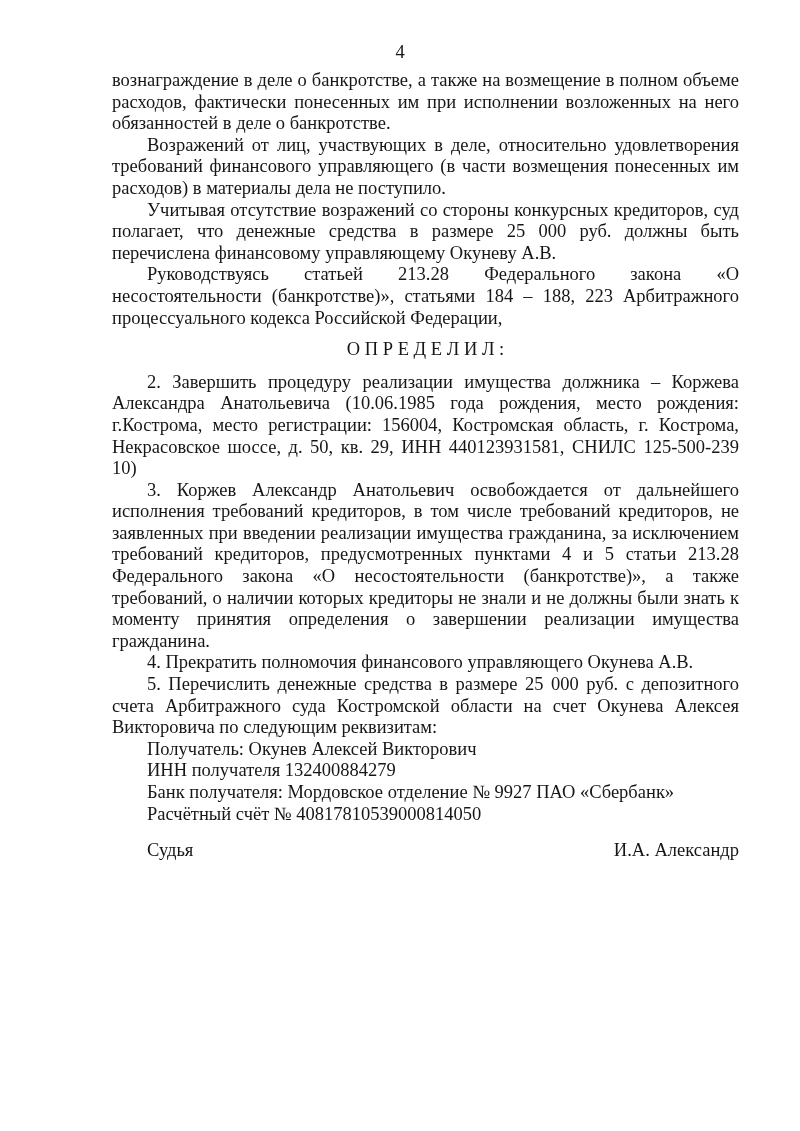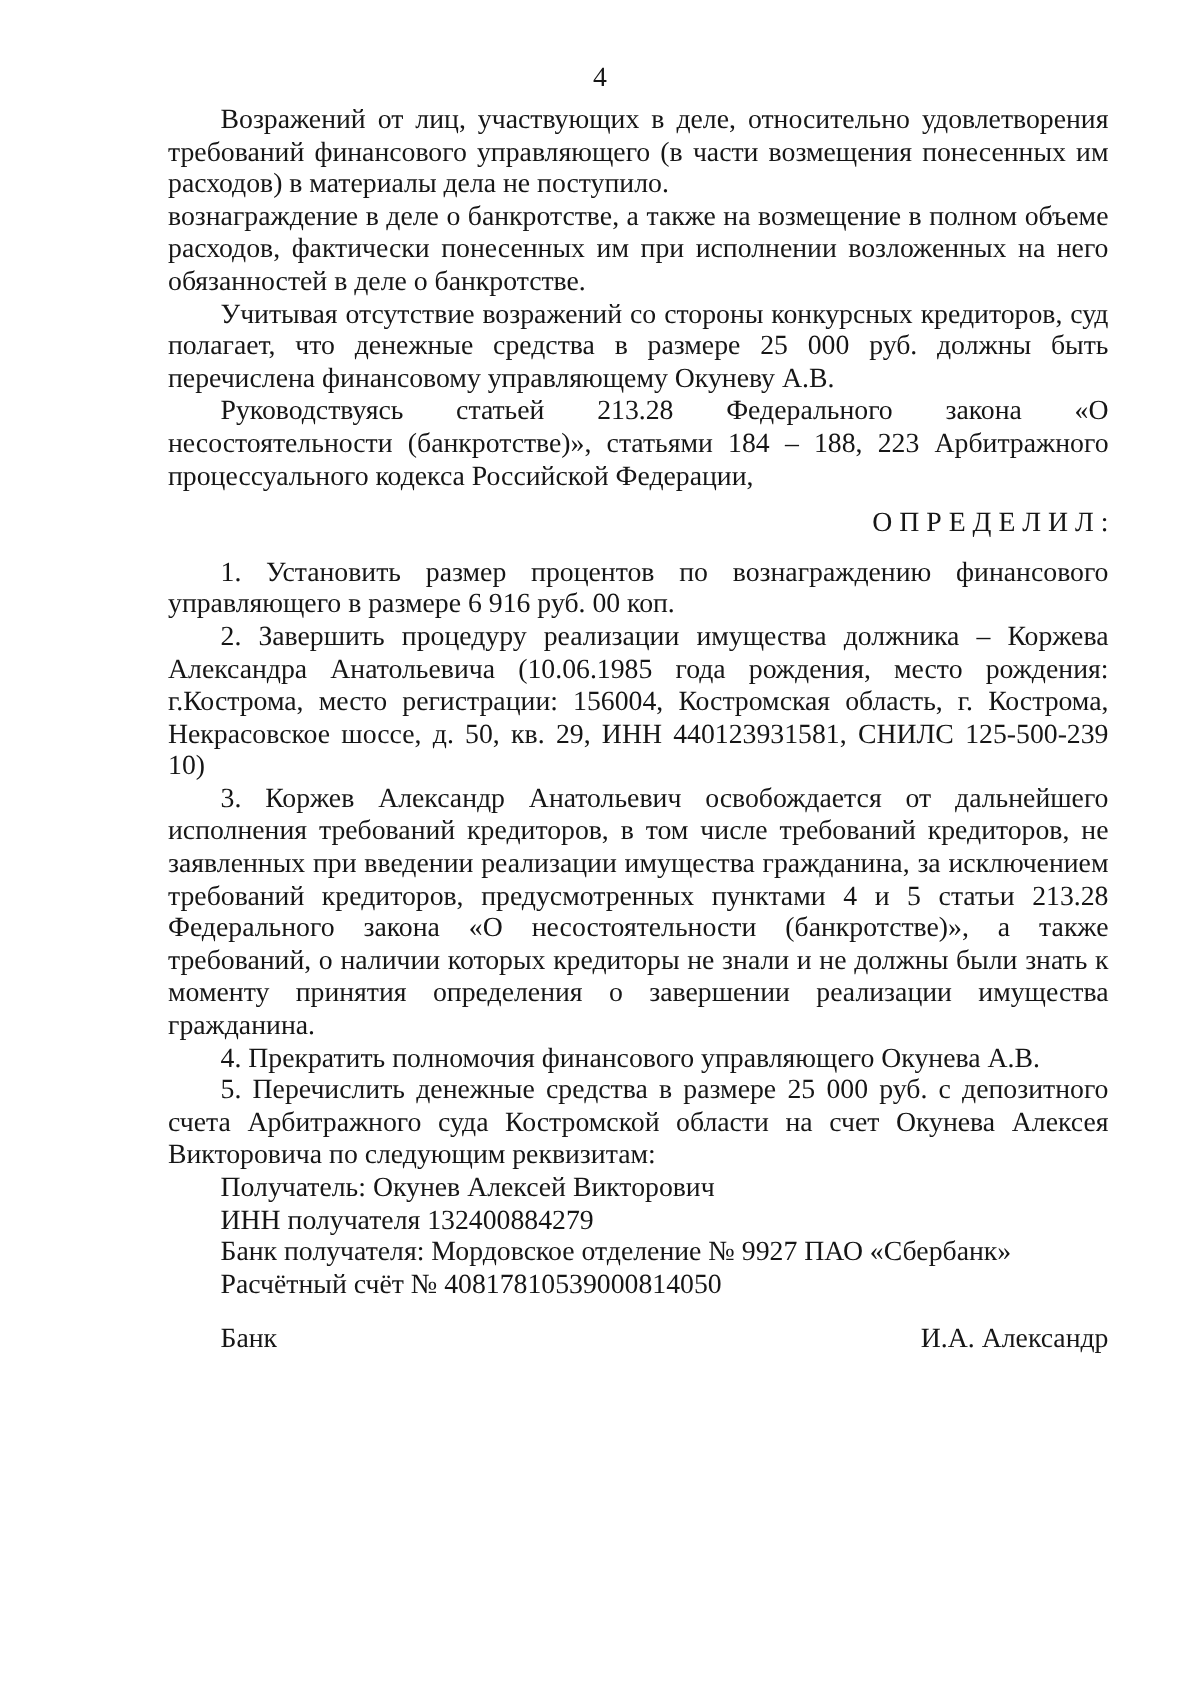--- a/index.html
+++ b/index.html
@@ -38,21 +38,21 @@
   p.para {
     margin: 0;
     text-align: justify;
     text-indent: 35px;
     hyphens: none;
   }
   p.para.cont {
     text-indent: 0;
   }
   .heading {
-    text-align: right;
+    text-align: center;
     margin: 10px 0 11px 0;
     white-space: pre;
   }
   p.req {
     margin: 0;
     padding-left: 35px;
     text-align: left;
   }
   .sig-row {
     display: flex;
@@ -65,31 +65,30 @@
 </style>
 </head>
 <body>
 
 <div class="page">
 
   <div class="page-number">4</div>
 
   <div class="content">
 
+    <p class="para cont">вознаграждение в деле о банкротстве, а также на возмещение в полном объеме расходов, фактически понесенных им при исполнении возложенных на него обязанностей в деле о банкротстве.</p>
+
     <p class="para">Возражений от лиц, участвующих в деле, относительно удовлетворения требований финансового управляющего (в части возмещения понесенных им расходов) в материалы дела не поступило.</p>
-
-    <p class="para cont">вознаграждение в деле о банкротстве, а также на возмещение в полном объеме расходов, фактически понесенных им при исполнении возложенных на него обязанностей в деле о банкротстве.</p>
 
     <p class="para">Учитывая отсутствие возражений со стороны конкурсных кредиторов, суд полагает, что денежные средства в размере 25 000 руб. должны быть перечислена финансовому управляющему Окуневу А.В.</p>
 
     <p class="para">Руководствуясь статьей 213.28 Федерального закона «О несостоятельности (банкротстве)», статьями 184 – 188, 223 Арбитражного процессуального кодекса Российской Федерации,</p>
 
     <div class="heading">О П Р Е Д Е Л И Л :</div>
 
-    <p class="para">1. Установить размер процентов по вознаграждению финансового управляющего в размере 6 916 руб. 00 коп.</p>
 
     <p class="para">2. Завершить процедуру реализации имущества должника – Коржева Александра Анатольевича (10.06.1985 года рождения, место рождения: г.Кострома, место регистрации: 156004, Костромская область, г. Кострома, Некрасовское шоссе, д. 50, кв. 29, ИНН 440123931581, СНИЛС 125-500-239 10)</p>
 
     <p class="para">3. Коржев Александр Анатольевич освобождается от дальнейшего исполнения требований кредиторов, в том числе требований кредиторов, не заявленных при введении реализации имущества гражданина, за исключением требований кредиторов, предусмотренных пунктами 4 и 5 статьи 213.28 Федерального закона «О несостоятельности (банкротстве)», а также требований, о наличии которых кредиторы не знали и не должны были знать к моменту принятия определения о завершении реализации имущества гражданина.</p>
 
     <p class="para">4. Прекратить полномочия финансового управляющего Окунева А.В.</p>
 
     <p class="para">5. Перечислить денежные средства в размере 25 000 руб. с депозитного счета Арбитражного суда Костромской области на счет Окунева Алексея Викторовича по следующим реквизитам:</p>
 
     <p class="req">Получатель: Окунев Алексей Викторович</p>
@@ -97,18 +96,18 @@
     <p class="req">ИНН получателя 132400884279</p>
 
     <p class="req">Банк получателя: Мордовское отделение № 9927 ПАО «Сбербанк»</p>
 
     <p class="req">Расчётный счёт № 40817810539000814050</p>
 
 
 
 
     <div class="sig-row">
-      <span class="sig-role">Банк</span>
+      <span class="sig-role">Судья</span>
       <span class="sig-name">И.А. Александр</span>
     </div>
 
   </div>
 </div>
 
 </body></html>

